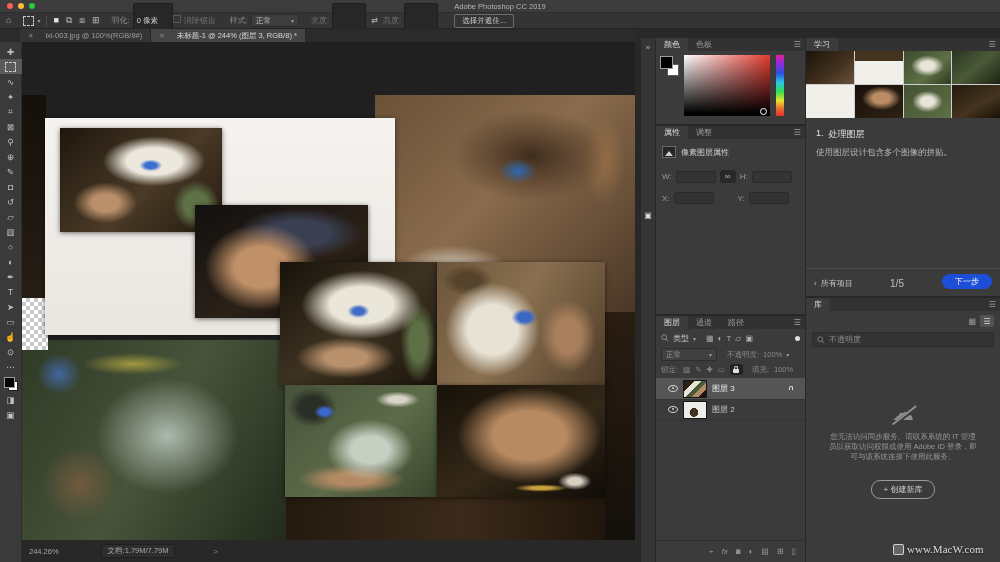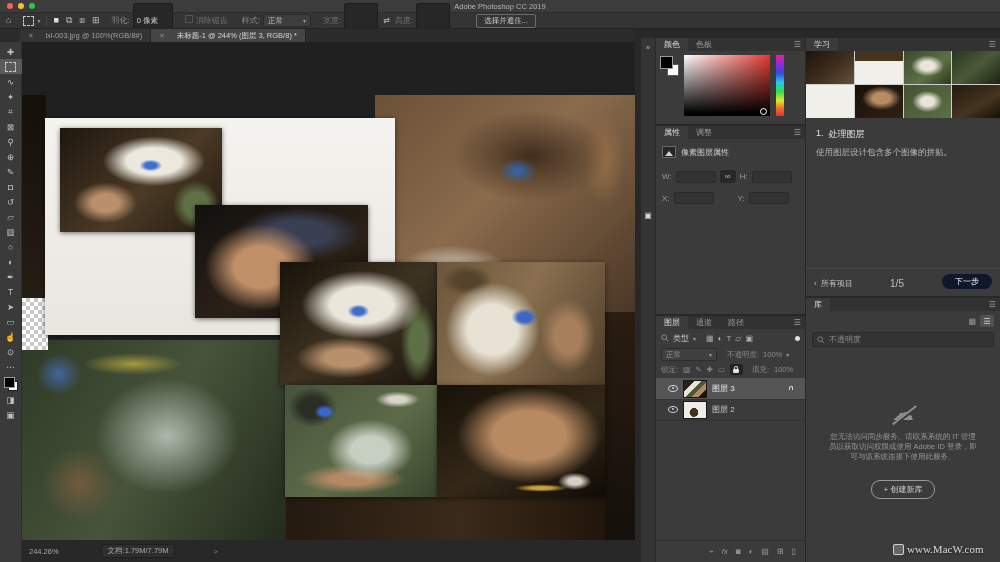--- a/index.html
+++ b/index.html
@@ -178,21 +178,21 @@
   .m4{background:linear-gradient(140deg,#2a3520,#4a5a38 50%,#1c2412)}
   .m5{background:#f1efe9}
   .m6{background:radial-gradient(closest-side at 55% 40%,#b98c64 40%,rgba(185,140,100,0) 90%),linear-gradient(150deg,#17100a,#2e2114)}
   .m7{background:radial-gradient(closest-side at 50% 50%,#e8e4d8 28%,rgba(232,228,216,0) 65%),linear-gradient(140deg,#445232,#5d7045)}
   .m8{background:linear-gradient(150deg,#241a10,#45341f 60%,#171007)}
   #learn-step{left:10px;top:90px;font-size:9px;color:#e2e2e2;display:flex;gap:5px}
   #learn-desc{left:10px;top:108px;width:174px;font-size:8.5px;color:#b8b8b8;line-height:12px}
   #learn-divider{left:0;top:230px;right:0;height:1px;background:#4a4a4a}
   #learn-back{left:8px;top:240px;font-size:8px;color:#c0c0c0;display:flex;gap:4px;align-items:center}
   #learn-progress{left:0;right:12px;top:240px;text-align:center;font-size:10px;color:#c0c0c0}
-  #next-btn{right:8px;top:236px;height:15px;background:#0f172a;color:#fff;border-radius:8px;
+  #next-btn{right:8px;top:236px;height:15px;background:#1d4ed8;color:#fff;border-radius:8px;
             display:flex;align-items:center;padding:0 13px;font-size:8px}
 
   
   #panel-libs{left:806px;top:298px;width:194px;height:264px}
   #libs-views{right:6px;top:17px;display:flex;gap:4px;align-items:center}
   #libs-views .vicon{font-size:8px;color:#9a9a9a}
   #libs-views .vbox{width:14px;height:12px;background:#525252;border-radius:2px;display:flex;align-items:center;justify-content:center;color:#dcdcdc;font-size:8px}
   #libs-search{left:6px;top:34px;right:6px;height:13px;background:#333;border:1px solid #2b2b2b;border-radius:2px;display:flex;align-items:center;gap:4px;padding:0 4px;font-size:8px;color:#8a8a8a}
   #cloud-wrap{left:0;right:0;top:104px;display:flex;justify-content:center}
   #cloud{position:relative;font-size:22px;color:#8f8f8f;line-height:1}
@@ -223,35 +223,35 @@
     <span class="marq-box"></span>
     <span class="caret">▾</span>
   </span>
   <span class="sep"></span>
   <span class="ob-icon" style="color:#e2e2e2">■</span>
   <span class="ob-icon" style="margin-left:7px">⧉</span>
   <span class="ob-icon" style="margin-left:7px">⧈</span>
   <span class="ob-icon" style="margin-left:7px">⊞</span>
   <span class="dim" style="margin-left:12px">羽化:</span>
   <span class="ob-field" style="margin-left:3px;width:32px">0 像素</span>
-  <span class="disabled" style="margin-left:12px;display:flex;align-items:flex-start">
+  <span class="disabled" style="display:flex;align-items:flex-start">
     <span class="cbox"></span>
     <span>消除锯齿</span>
   </span>
   <span class="dim" style="margin-left:14px">样式:</span>
   <span class="ob-drop" style="margin-left:3px;width:38px">
     <span>正常</span>
     <span class="caret" style="margin-left:auto">▾</span>
   </span>
   <span class="disabled" style="margin-left:12px">宽度:</span>
   <span class="ob-field" style="margin-left:3px;width:26px"></span>
   <span class="ob-icon dim" style="margin-left:5px;font-size:8px">⇄</span>
   <span class="disabled" style="margin-left:5px">高度:</span>
   <span class="ob-field" style="margin-left:3px;width:26px"></span>
-  <span id="select-mask-btn" style="margin-left:26px">选择并遮住...</span>
+  <span id="select-mask-btn" style="margin-left:16px">选择并遮住...</span>
 </div>
 
 <div class="abs" id="tabbar">
   <div class="doc-tab">
     <span class="tab-close">✕</span>
     <span>lxl-003.jpg @ 100%(RGB/8#)</span>
   </div>
   <div class="doc-tab active">
     <span class="tab-close">✕</span>
     <span>未标题-1 @ 244% (图层 3, RGB/8) *</span>

